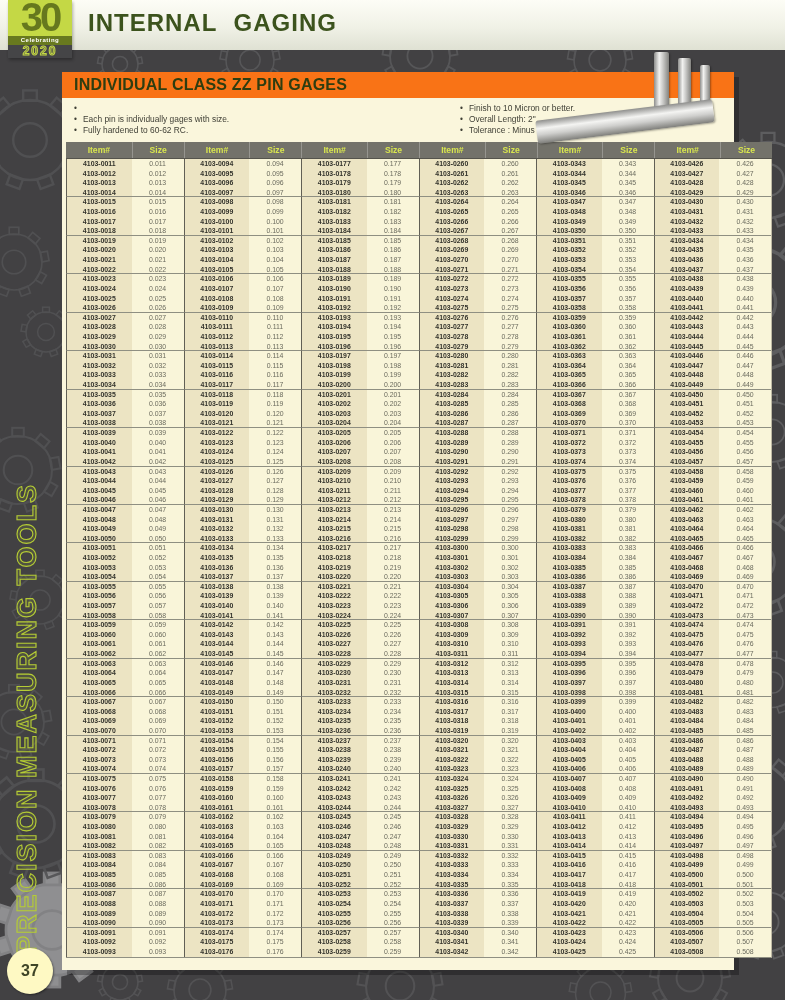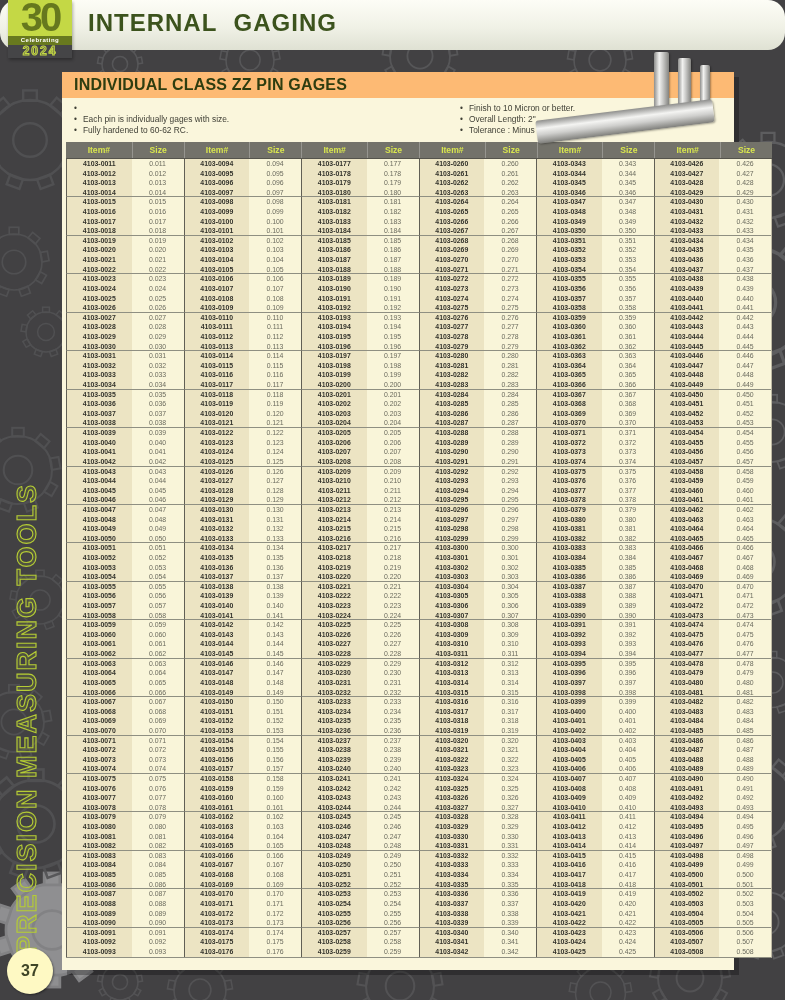--- a/index.html
+++ b/index.html
@@ -1,21 +1,21 @@
 <!DOCTYPE html>
 <html><head>
 <meta charset="utf-8">
 <style>
   html,body{margin:0;padding:0;background:#2c2c2e;}
   .stage{position:relative;width:785px;height:1000px;overflow:hidden;background:#424143;font-family:"Liberation Sans",sans-serif;}
   .gear{position:absolute;pointer-events:none;}
 
   
   .top-banner{position:absolute;left:0;top:0;width:785px;height:50px;z-index:5;
-    background:linear-gradient(180deg,#fdfdf6 0%,#f0f1e6 55%,#dfe1d3 100%);border-radius:17px;}
+    background:linear-gradient(180deg,#fdfdf6 0%,#f0f1e6 55%,#dfe1d3 100%);}
   .page-title{position:absolute;left:88px;top:9px;font-size:24px;font-weight:800;
     color:#3c531d;letter-spacing:1px;word-spacing:9px;}
 
   
   .logo{position:absolute;left:8px;top:0;width:64px;height:58px;z-index:6;box-shadow:1px 2px 3px rgba(0,0,0,.3);}
   .logo-box{position:absolute;left:0;top:0;right:0;height:36px;background:#c4d845;overflow:hidden;}
   .logo-30{font-size:40px;line-height:34px;font-weight:900;color:#66781e;text-align:center;letter-spacing:-3px;}
   .logo-celebrating{position:absolute;left:0;top:36px;right:0;height:9px;background:#68791f;
     color:#ffffff;font-size:6px;line-height:9px;text-align:center;font-weight:700;letter-spacing:.5px;}
   .logo-year{position:absolute;left:0;top:45px;right:0;height:13px;background:#454547;
@@ -23,21 +23,21 @@
     color:rgba(196,216,69,0.15);-webkit-text-stroke:1px #c4d845;}
 
   
   .sidebar-label{position:absolute;left:12px;top:378px;height:576px;width:40px;z-index:3;
     writing-mode:vertical-rl;transform:rotate(180deg);font-size:27px;font-weight:700;letter-spacing:2px;
     color:rgba(181,204,53,0.12);-webkit-text-stroke:1.1px #b5cc35;white-space:nowrap;}
 
   
   .page{position:absolute;left:62px;top:72px;width:672px;height:898px;background:#faf6dc;z-index:4;
     box-shadow:5px 5px 0 rgba(0,0,0,0.28);}
-  .limebar{position:absolute;left:0;top:0;right:0;height:26px;background:#fdba74;}
+  .limebar{position:absolute;left:0;top:0;right:0;height:26px;background:#f97316;}
   .section-heading{margin-left:12px;display:inline-block;font-size:16px;font-weight:800;
     color:#2e3d10;line-height:26px;letter-spacing:.2px;}
   .intro{position:absolute;left:0;top:26px;right:0;height:44px;}
   .bullets{position:absolute;top:5px;font-size:8.4px;line-height:10.8px;color:#3f3f35;}
   .bullets-left{left:12px;width:390px;}
   .bullets-right{left:398px;width:200px;}
   .bullet{display:flex;}
   .bullet .dot{width:9px;flex:none;}
 
   
@@ -441,21 +441,21 @@
 
   <div class="top-banner">
     <div class="page-title">INTERNAL GAGING</div>
   </div>
 
   <div class="logo">
     <div class="logo-box">
       <div class="logo-30">30</div>
     </div>
     <div class="logo-celebrating">Celebrating</div>
-    <div class="logo-year">2024</div>
+    <div class="logo-year">2020</div>
   </div>
 
   <div class="page">
     <div class="limebar">
       <span class="section-heading">INDIVIDUAL CLASS ZZ PIN GAGES</span>
     </div>
 
     <div class="intro">
       <div class="bullets bullets-left" id="bullets-left">
           <div class="bullet">

